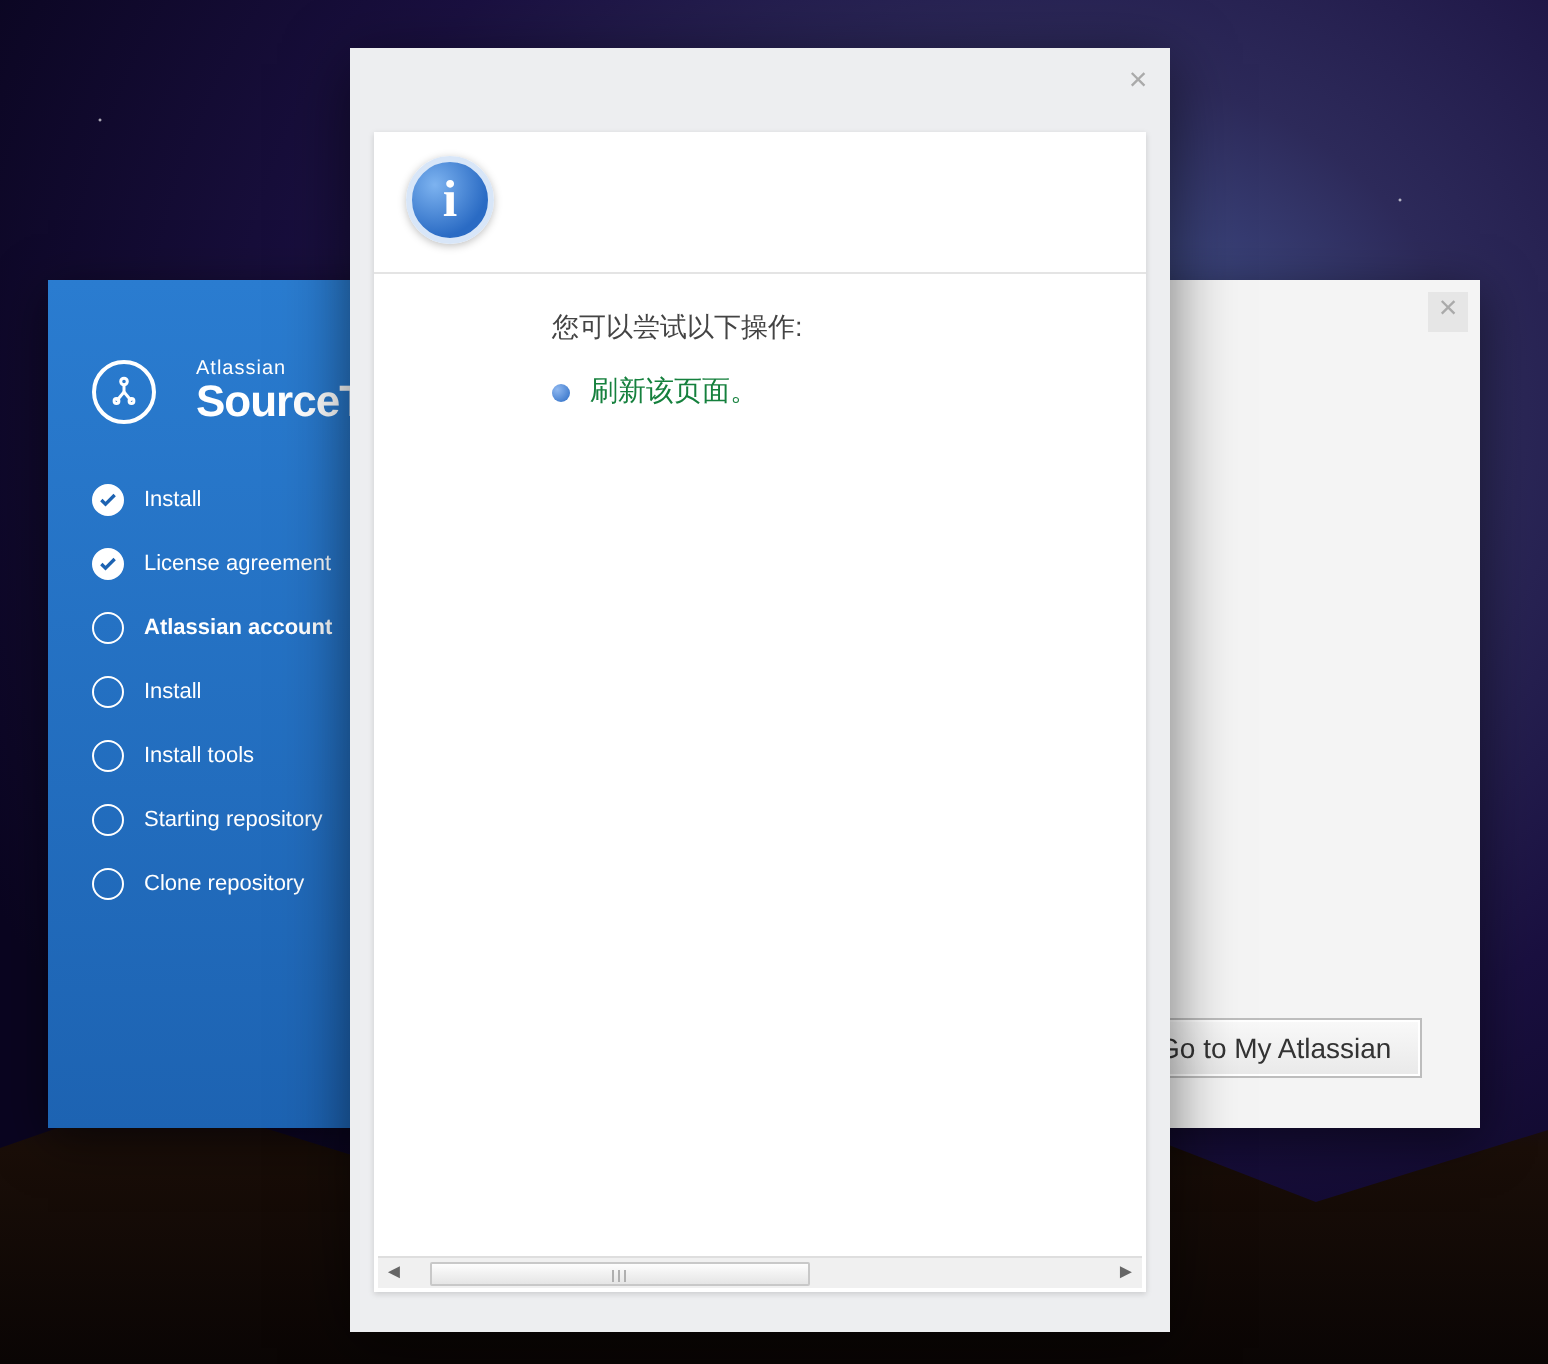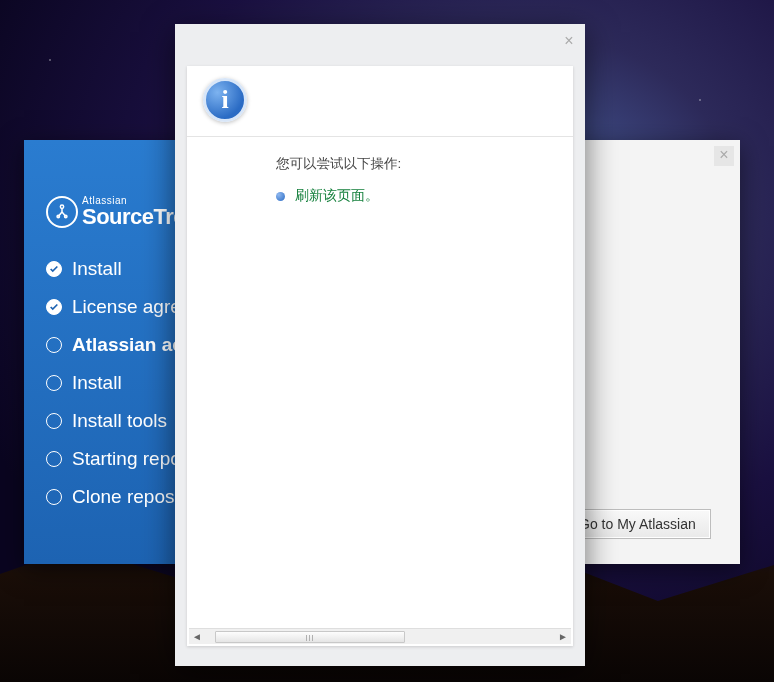--- a/index.html
+++ b/index.html
@@ -41,29 +41,29 @@
     width:20px; height:20px; text-align:center; line-height:18px;
     color:#aaa; font-size:16px; cursor:pointer;
     background:#e6e6e6;
   }
   .sidebar {
     position:absolute; left:0; top:0; bottom:0; width:240px;
     background:#1b6ec2; color:#fff;
     padding:40px 22px 20px 22px;
     background: linear-gradient(180deg, #2a7cd0 0%, #1d63b2 100%);
   }
-  .brand { display:flex; align-items:flex-end; gap:4px; margin-bottom:30px;margin-top:16px;}
+  .brand { display:flex; align-items:flex-end; gap:20px; margin-bottom:30px;}
   .brand-logo {
     width:32px; height:32px; border:2px solid #fff; border-radius:50%;
     display:flex; align-items:center; justify-content:center;
   }
   .brand-text { display:flex; flex-direction:column; line-height:1;}
   .brand-small { font-size:10px; letter-spacing:0.5px;}
   .brand-big { font-size:22px; font-weight:600; letter-spacing:-0.5px;}
-  .steps { list-style:none; display:flex; flex-direction:column; gap:16px; font-size:19px;text-align:center;}
+  .steps { list-style:none; display:flex; flex-direction:column; gap:16px; font-size:11px;text-align:center;}
   .step { display:flex; align-items:center; gap:10px;}
   .step-icon {
     width:16px; height:16px; border:1.6px solid #fff; border-radius:50%;
     display:inline-flex; align-items:center; justify-content:center;
     flex-shrink:0;
   }
   .step-icon.done { background:#fff; }
   .step-icon.done svg { width:10px; height:10px; }
   .step.current .step-label { font-weight:700; }
   .content-right {

